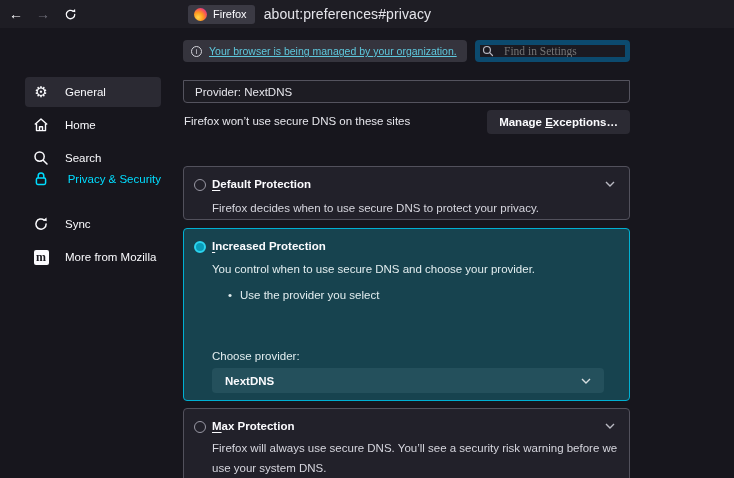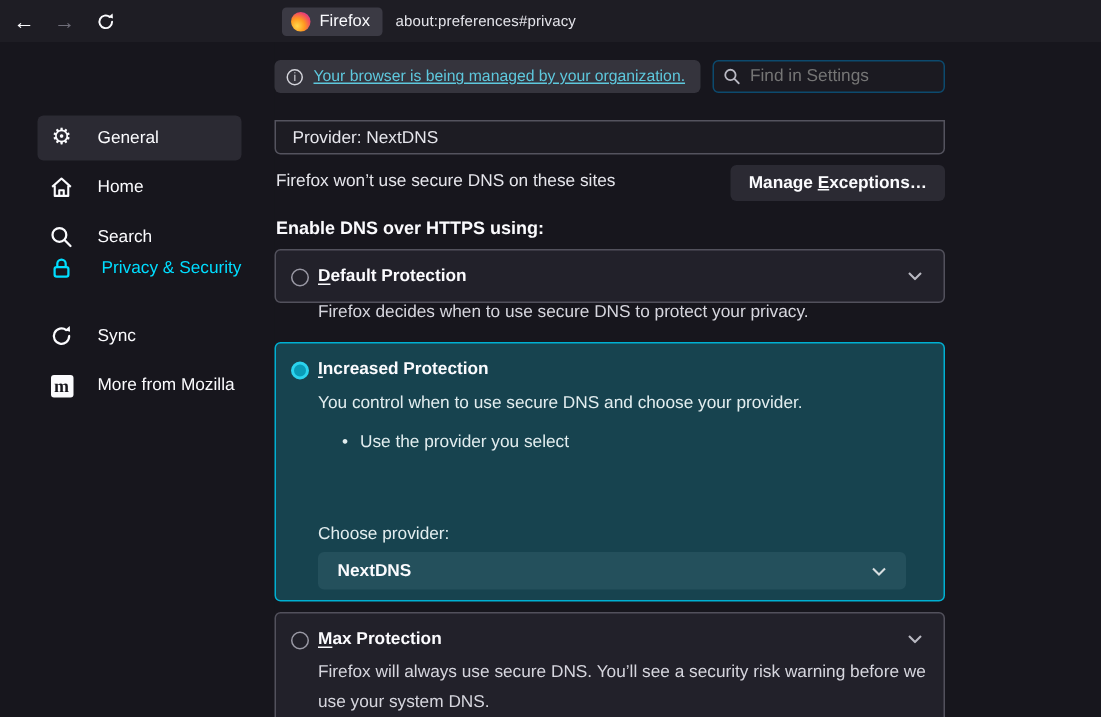--- a/index.html
+++ b/index.html
@@ -22,21 +22,21 @@
   .reload-svg { display:block; }
   .urlbar { display:flex; align-items:center; margin-left:88px; height:22px;padding-left:19px; }
   .chip {
     display:flex; align-items:center; gap:6px; background:#3b3a44;
     border-radius:3px; height:19px; padding:0 8px 0 6px; font-size:11px; color:#fbfbfe;
   }
   .fxlogo {
     width:13px; height:13px; border-radius:50%;
     background:radial-gradient(circle at 32% 72%, #ffd84d 0%, #ff9a1f 38%, #f0426b 72%, #8a4dff 100%);
   }
-  .url { font-size:10px; color:#e4e4ea; margin-left:9px; letter-spacing:.1px; }
+  .url { font-size:14px; color:#e4e4ea; margin-left:9px; letter-spacing:.1px; }
 
   
   .sidebar { position:absolute; top:28px; left:0; width:183px; bottom:0; background:#17161d; }
   .side-item {
     position:absolute; left:25px; width:136px; height:30px; border-radius:4px;
     display:flex; align-items:center; cursor:default;
   }
   .side-item.hovered { background:#2b2a33; }
   .side-icon { width:16px; height:16px; margin-left:8px; display:flex; align-items:center; justify-content:center; }
   .side-label { margin-left:16px; font-size:11.5px; color:#fbfbfe; white-space:nowrap; }
@@ -57,22 +57,22 @@
   }
   .info-icon {
     width:11px; height:11px; border:1.2px solid #d4d4db; border-radius:50%;
     display:flex; align-items:center; justify-content:center;
     font-size:8px; color:#d4d4db; flex:0 0 auto;
   }
   .notif-link { font-size:10.5px; color:#5ec8dd; text-decoration:underline; white-space:nowrap; cursor:pointer; }
 
   .find-input {
     position:absolute; left:292px; top:12px; width:155px; height:22px;
-    background:#1b1a21; border:1px solid #0c4a6e; border-radius:4px;
-    color:#b9b9c3; font-size:11.5px; padding:0 6px 0 24px; font-family:Liberation Sans, sans-serif;
+    background:#1b1a21; border:5px solid #0c4a6e; border-radius:4px;
+    color:#b9b9c3; font-size:11.5px; padding:0 6px 0 24px; font-family:Liberation Serif, serif;
     outline:none;
   }
   .find-glass { position:absolute; left:299px; top:17px; }
 
   .provider-box {
     position:absolute; left:0; top:52px; width:447px; height:23px;
     border:1px solid #54535e; border-radius:0 0 4px 4px; background:#1d1c23;
     display:flex; align-items:center; padding-left:11px;
     font-size:11.5px; color:#e6e6ec;
   }
@@ -85,21 +85,21 @@
     color:#fbfbfe; font-size:11.5px; font-weight:bold; font-family:"Liberation Sans",sans-serif;
     cursor:default;
   }
 
   .dns-heading { position:absolute; left:1px; top:117px; font-size:12px; font-weight:bold; color:#fbfbfe; }
 
   .opt-box {
     position:absolute; left:0; width:447px;
     background:#22212a; border:1px solid #52515c; border-radius:4px;
   }
-  .opt-box.default { top:138px; height:36px; }
+  .opt-box.default { top:138px; height:54px; }
   .opt-box.max { top:380px; height:80px; }
   .opt-panel {
     position:absolute; left:0; top:200px; width:447px; height:173px;
     background:#17434f; border:1.5px solid #00b0d2; border-radius:4px;
   }
   .radio {
     position:absolute; left:10px; top:12px; width:12px; height:12px; border-radius:50%;
     border:1.3px solid #9a99a5; background:transparent;
   }
   .radio.checked { border:2px solid #2bd3ee; background:#0a9cb8; }
@@ -219,21 +219,20 @@
 
     <div class="provider-box">
       <span>Provider: NextDNS</span>
     </div>
 
     <div class="exceptions-row">
       <span class="exceptions-text">Firefox won’t use secure DNS on these sites</span>
       <button class="exceptions-btn">Manage <u>E</u>xceptions…</button>
     </div>
 
-    <div class="dns-heading">Enable DNS over HTTPS using:</div>
 
     <div class="opt-box default">
       <span class="radio"></span>
       <span class="opt-title"><u>D</u>efault Protection</span>
       <svg class="chev" width="10" height="6" viewBox="0 0 10 6">
         <path d="M1 1l4 4 4-4" fill="none" stroke="#b9b9c2" stroke-width="1.4"></path>
       </svg>
       <span class="opt-desc">Firefox decides when to use secure DNS to protect your privacy.</span>
     </div>
 

